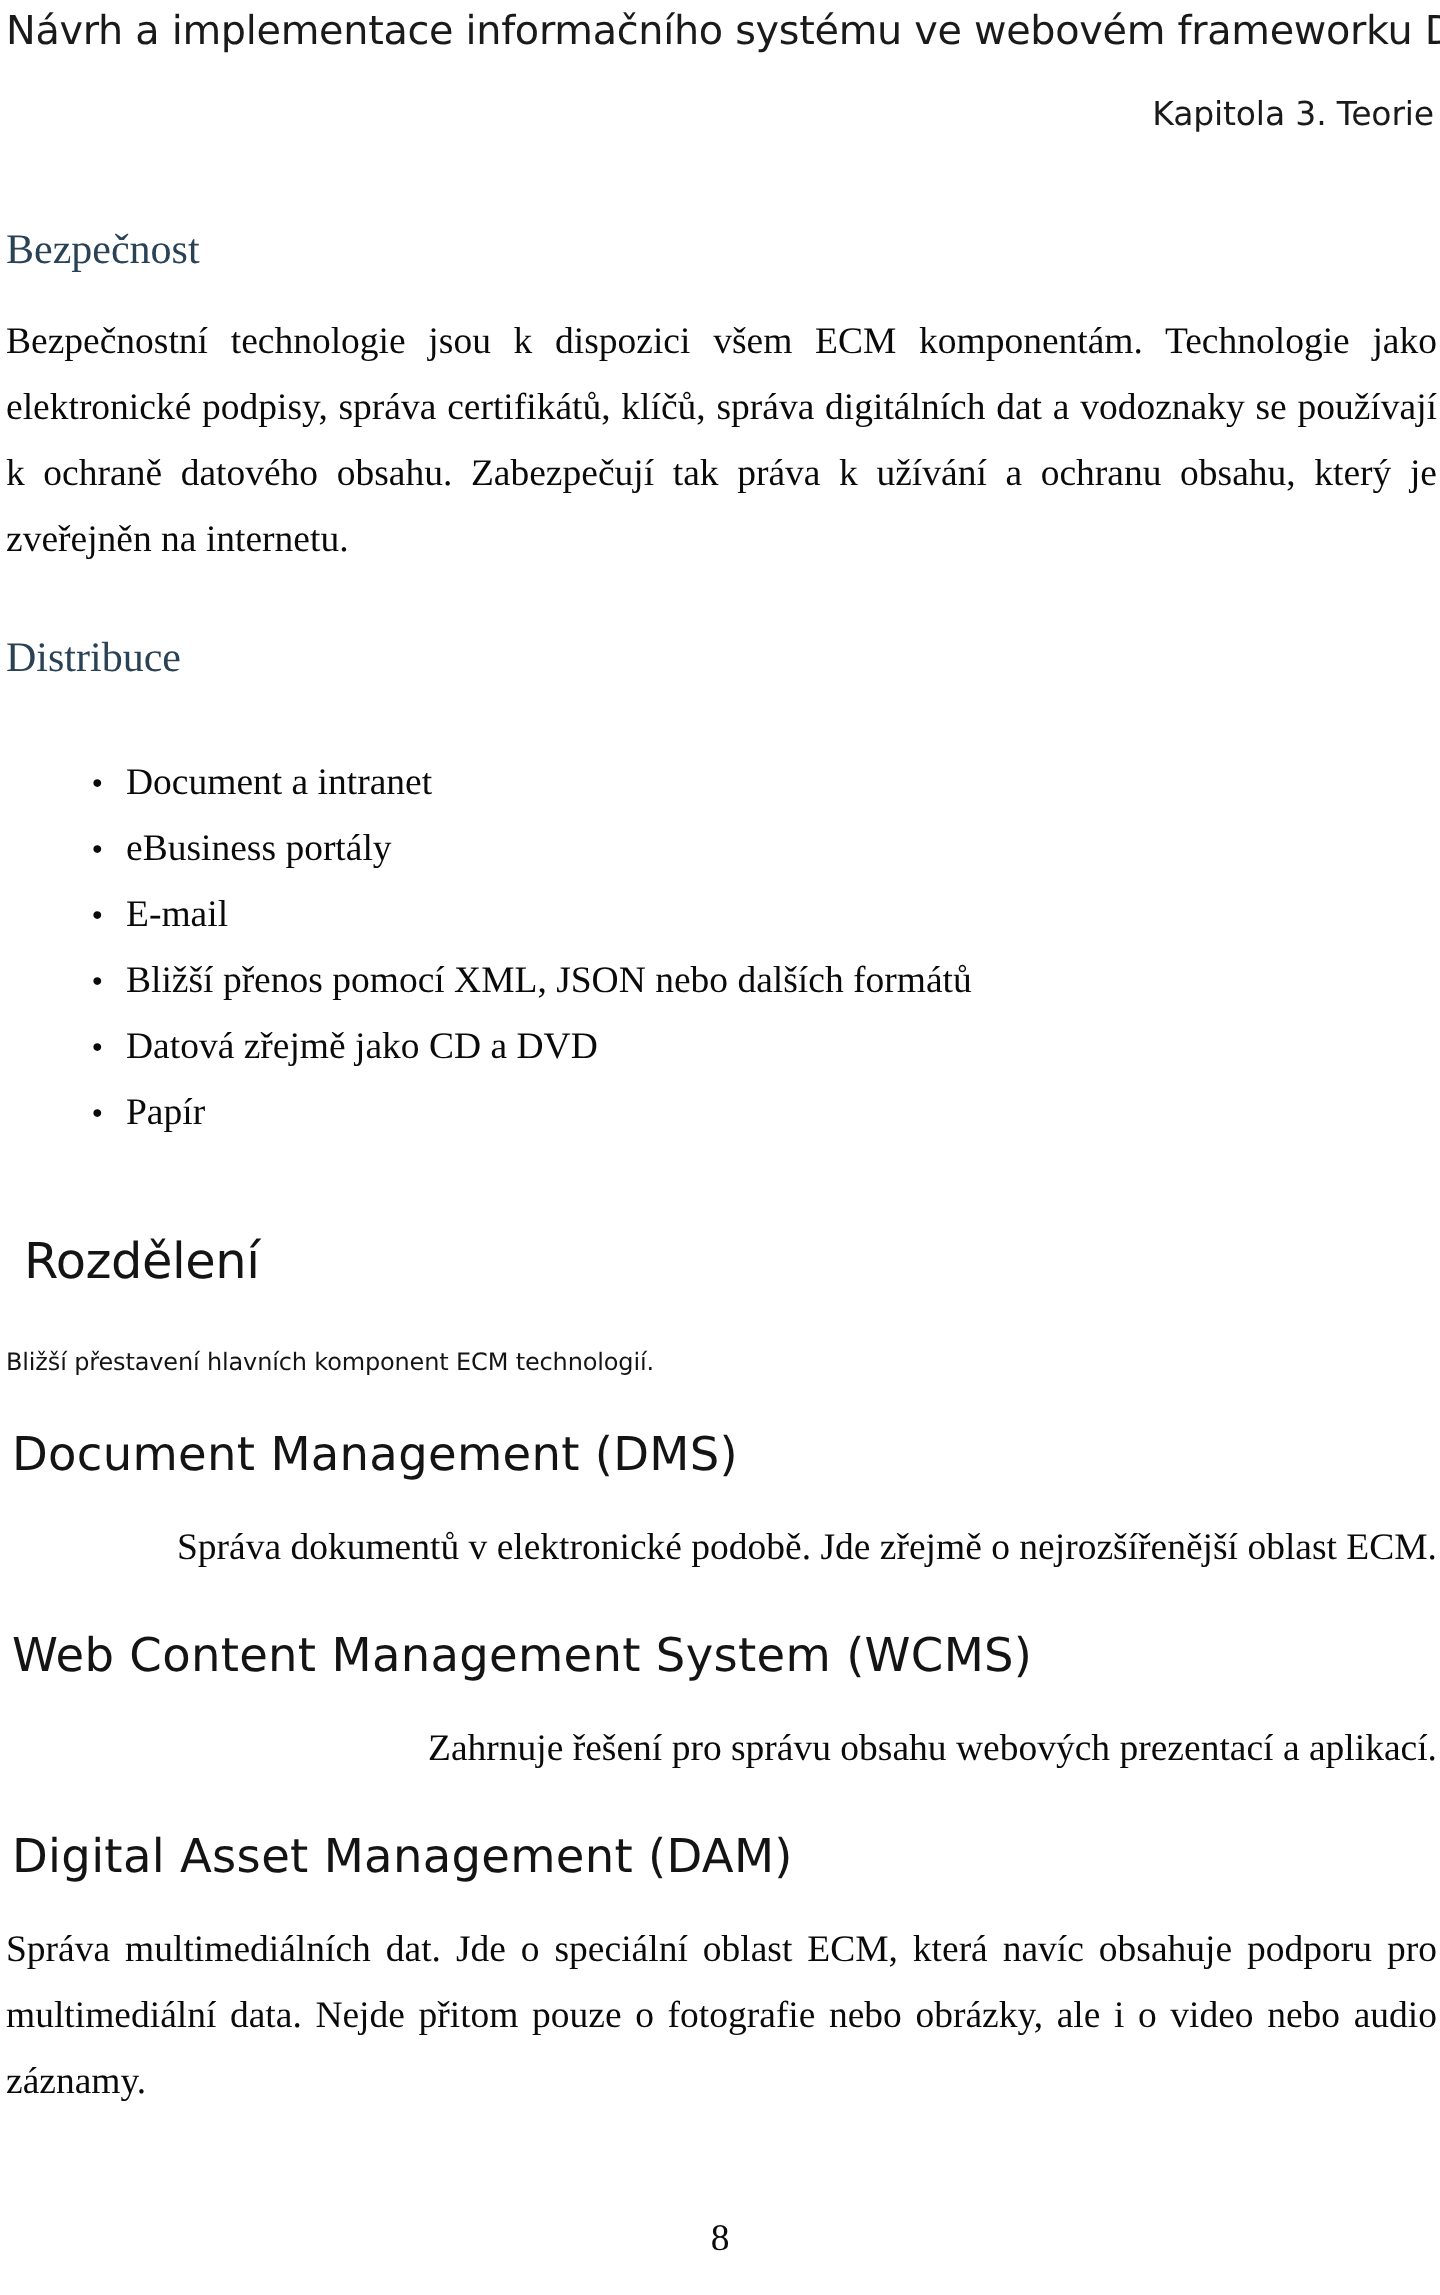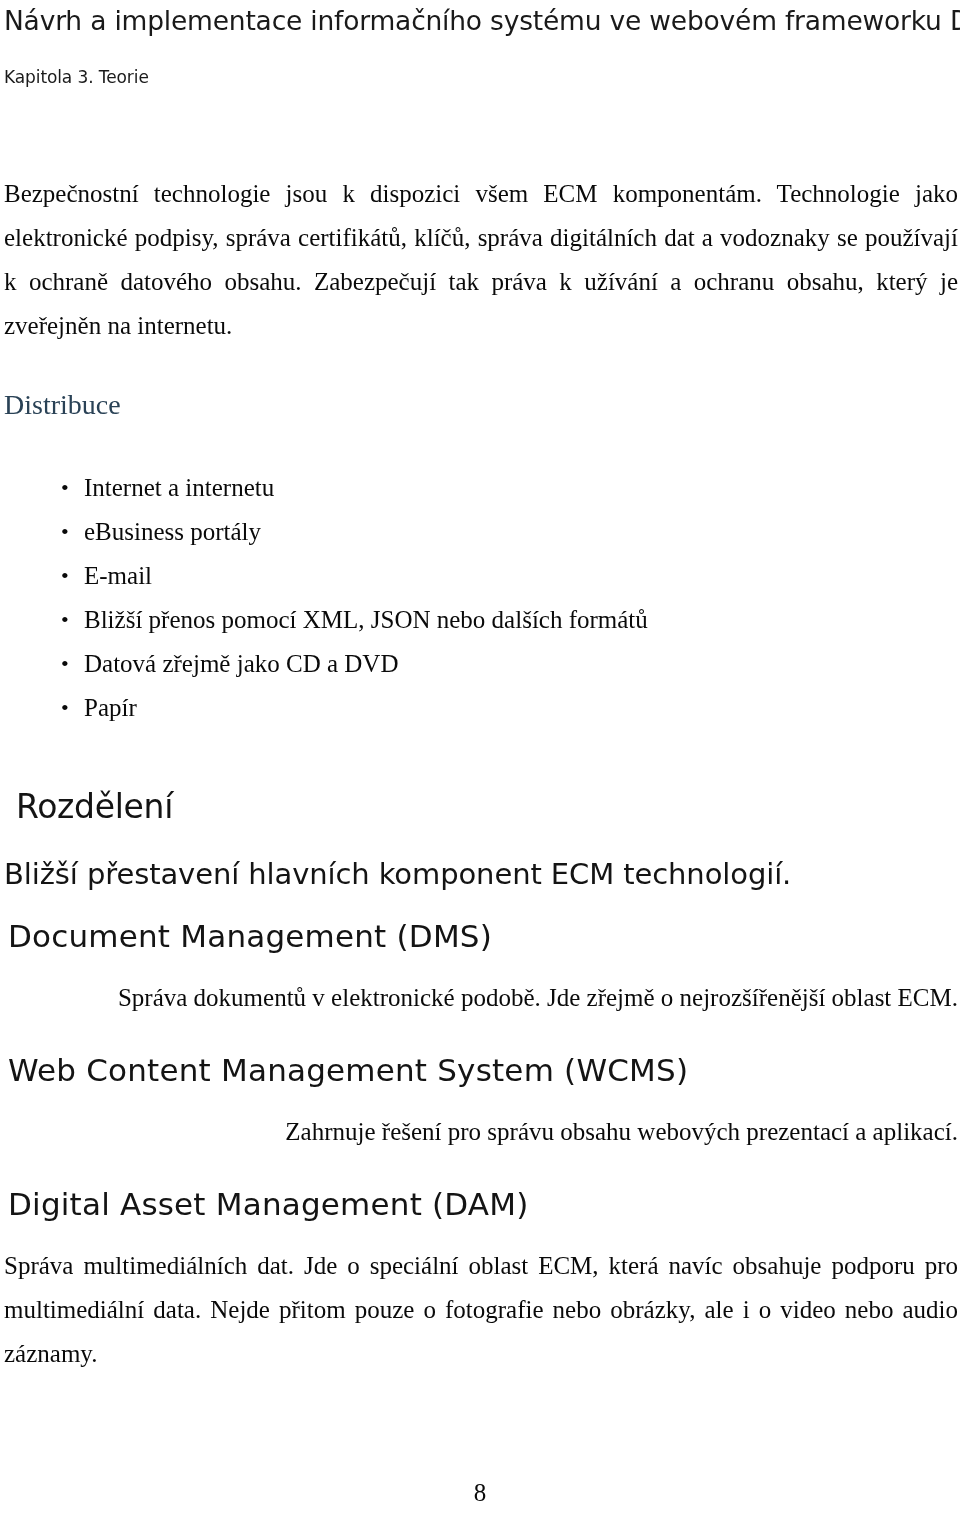--- a/index.html
+++ b/index.html
@@ -37,26 +37,27 @@
     font-family: "DejaVu Sans", "Liberation Sans", sans-serif;
     font-size: 26.5px;
     line-height: 34px;
     font-weight: 400;
     color: #1a1a1a;
     letter-spacing: -0.2px;
     white-space: nowrap;
   }
   .doc-chapter {
     font-family: "DejaVu Sans", "Liberation Sans", sans-serif;
-    font-size: 17px;
+    font-size: 22px;
     line-height: 30px;
     font-weight: 400;
     color: #1a1a1a;
     margin-top: 24px;
     letter-spacing: -0.1px;
+    text-align: right;
   }
 
   
   .content {
     position: absolute;
     left: 4px;
     top: 150px;
     width: 954px;
   }
 
@@ -113,21 +114,21 @@
     font-weight: 400;
     font-size: 33px;
     line-height: 42px;
     color: #141414;
     margin: 12px;
     padding: 0;
     letter-spacing: -0.3px;
   }
   p.lead-sans {
     font-family: "DejaVu Sans", "Liberation Sans", sans-serif;
-    font-size: 29px;
+    font-size: 16px;
     line-height: 32px;
     color: #141414;
     margin: 0;
     padding: 0;
     letter-spacing: -0.1px;
   }
   h3.section-heading-wide {
     font-family: "DejaVu Sans", "Liberation Sans", sans-serif;
     font-weight: 400;
     font-size: 31px;
@@ -162,32 +163,33 @@
 
 <div class="page">
 
   <div class="doc-header">
     <div class="doc-title">Návrh a implementace informačního systému ve webovém frameworku Django</div>
     <div class="doc-chapter">Kapitola 3. Teorie</div>
   </div>
 
   <div class="content">
 
+    <h2 class="sub-heading">Bezpečnost</h2>
     <div class="sp-22"></div>
     <p class="body-text">Bezpečnostní technologie jsou k dispozici všem ECM komponentám. Technologie jako elektronické podpisy, správa certifikátů, klíčů, správa digitálních dat a vodoznaky se používají k ochraně datového obsahu. Zabezpečují tak práva k užívání a ochranu obsahu, který je zveřejněn na internetu.</p>
 
     <div class="sp-40"></div>
 
     <h2 class="sub-heading">Distribuce</h2>
     <div class="sp-44"></div>
 
     <ul class="bullets">
       <li>
         <span class="bullet-dot">•</span>
-        <span>Internet a internetu</span>
+        <span>Document a intranet</span>
       </li>
       <li>
         <span class="bullet-dot">•</span>
         <span>eBusiness portály</span>
       </li>
       <li>
         <span class="bullet-dot">•</span>
         <span>E-mail</span>
       </li>
       <li>

